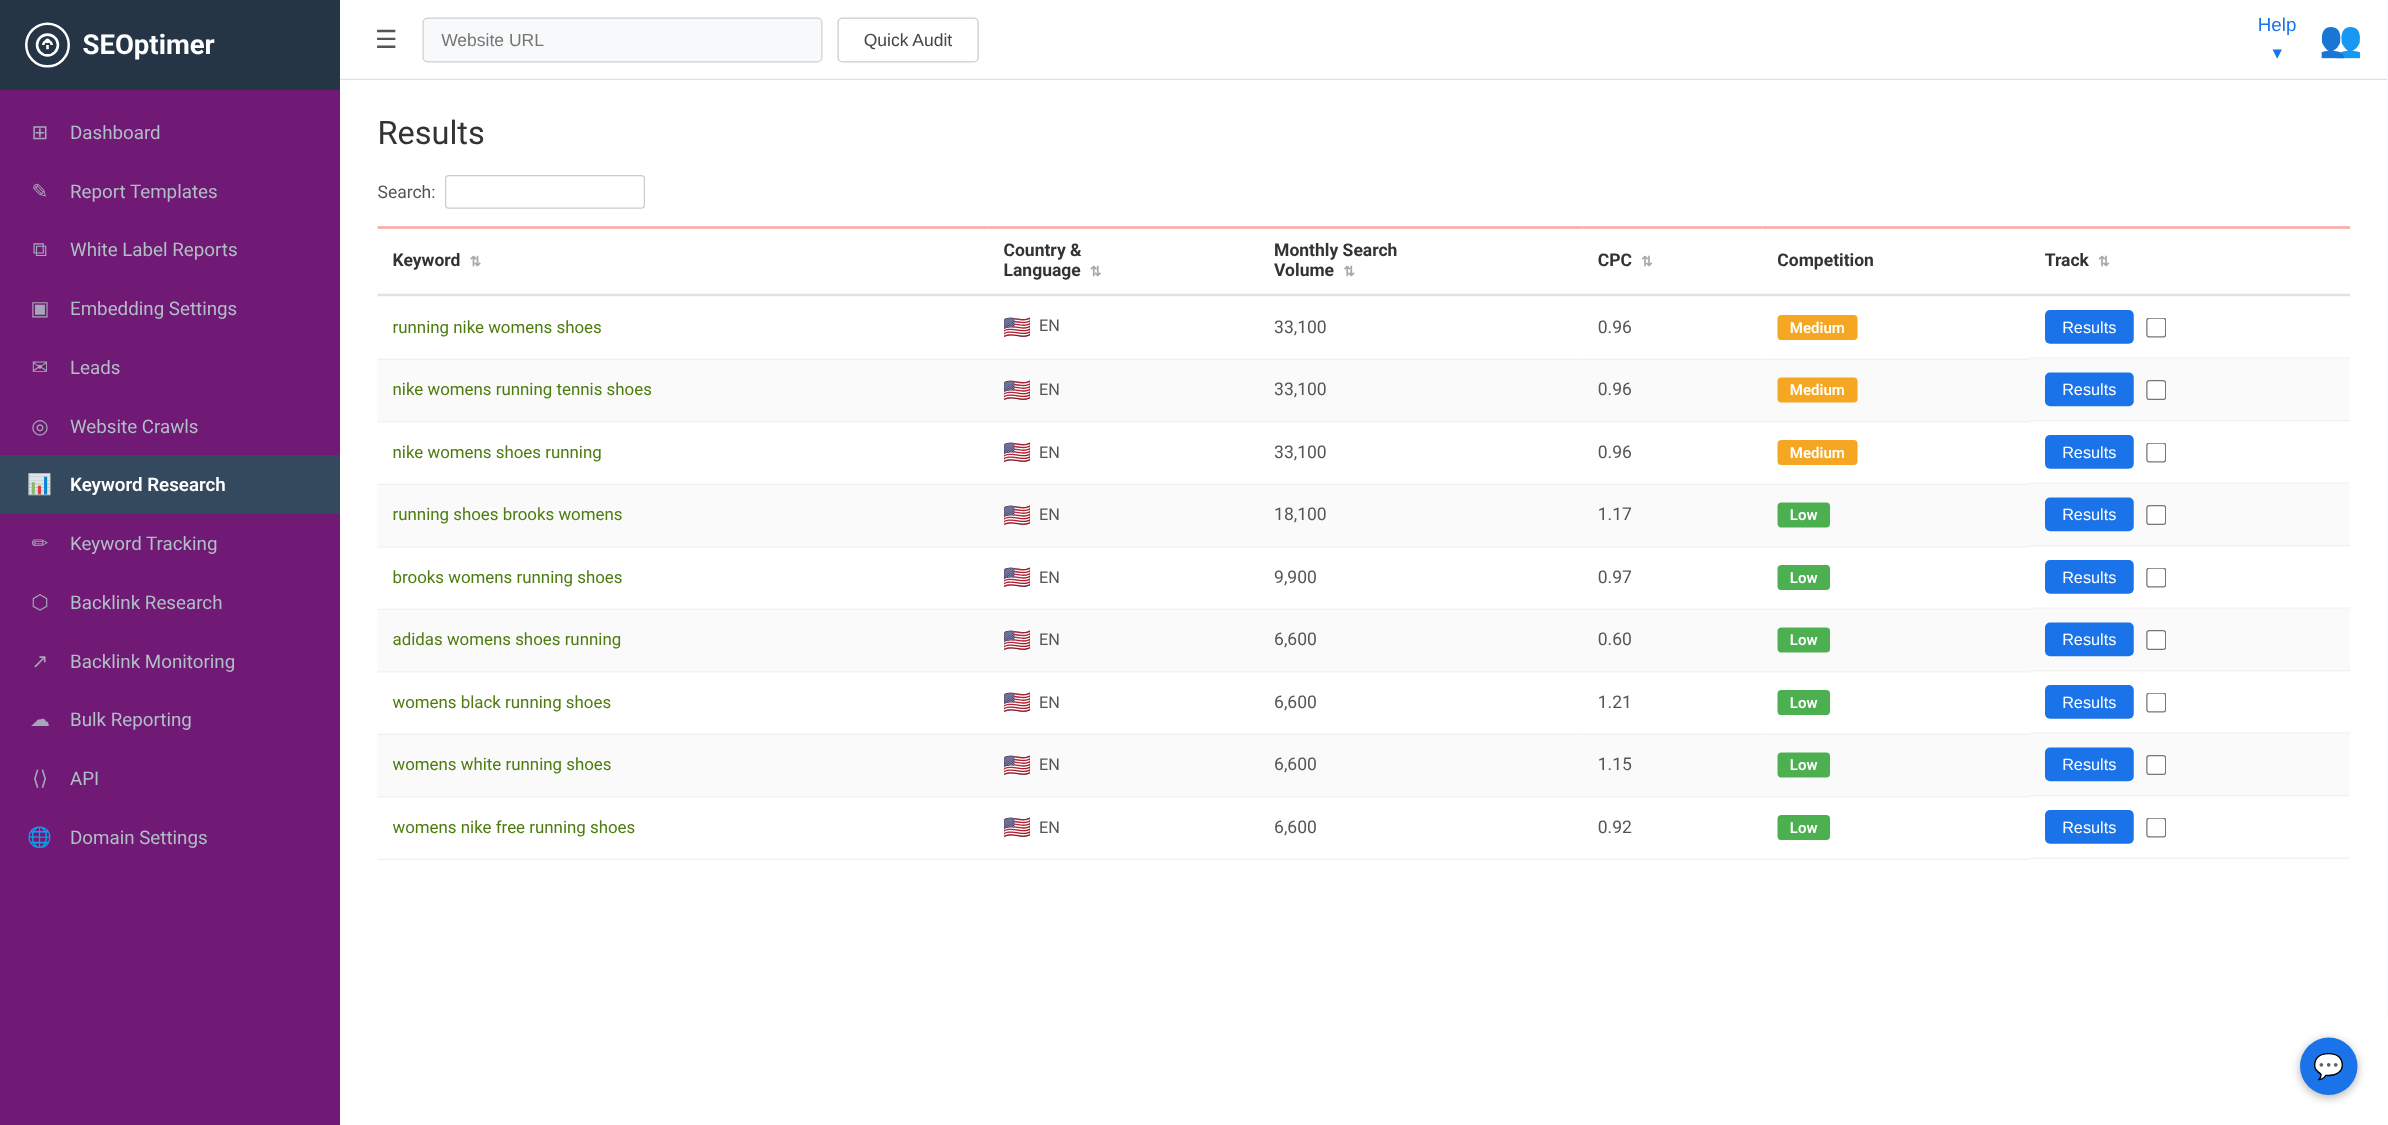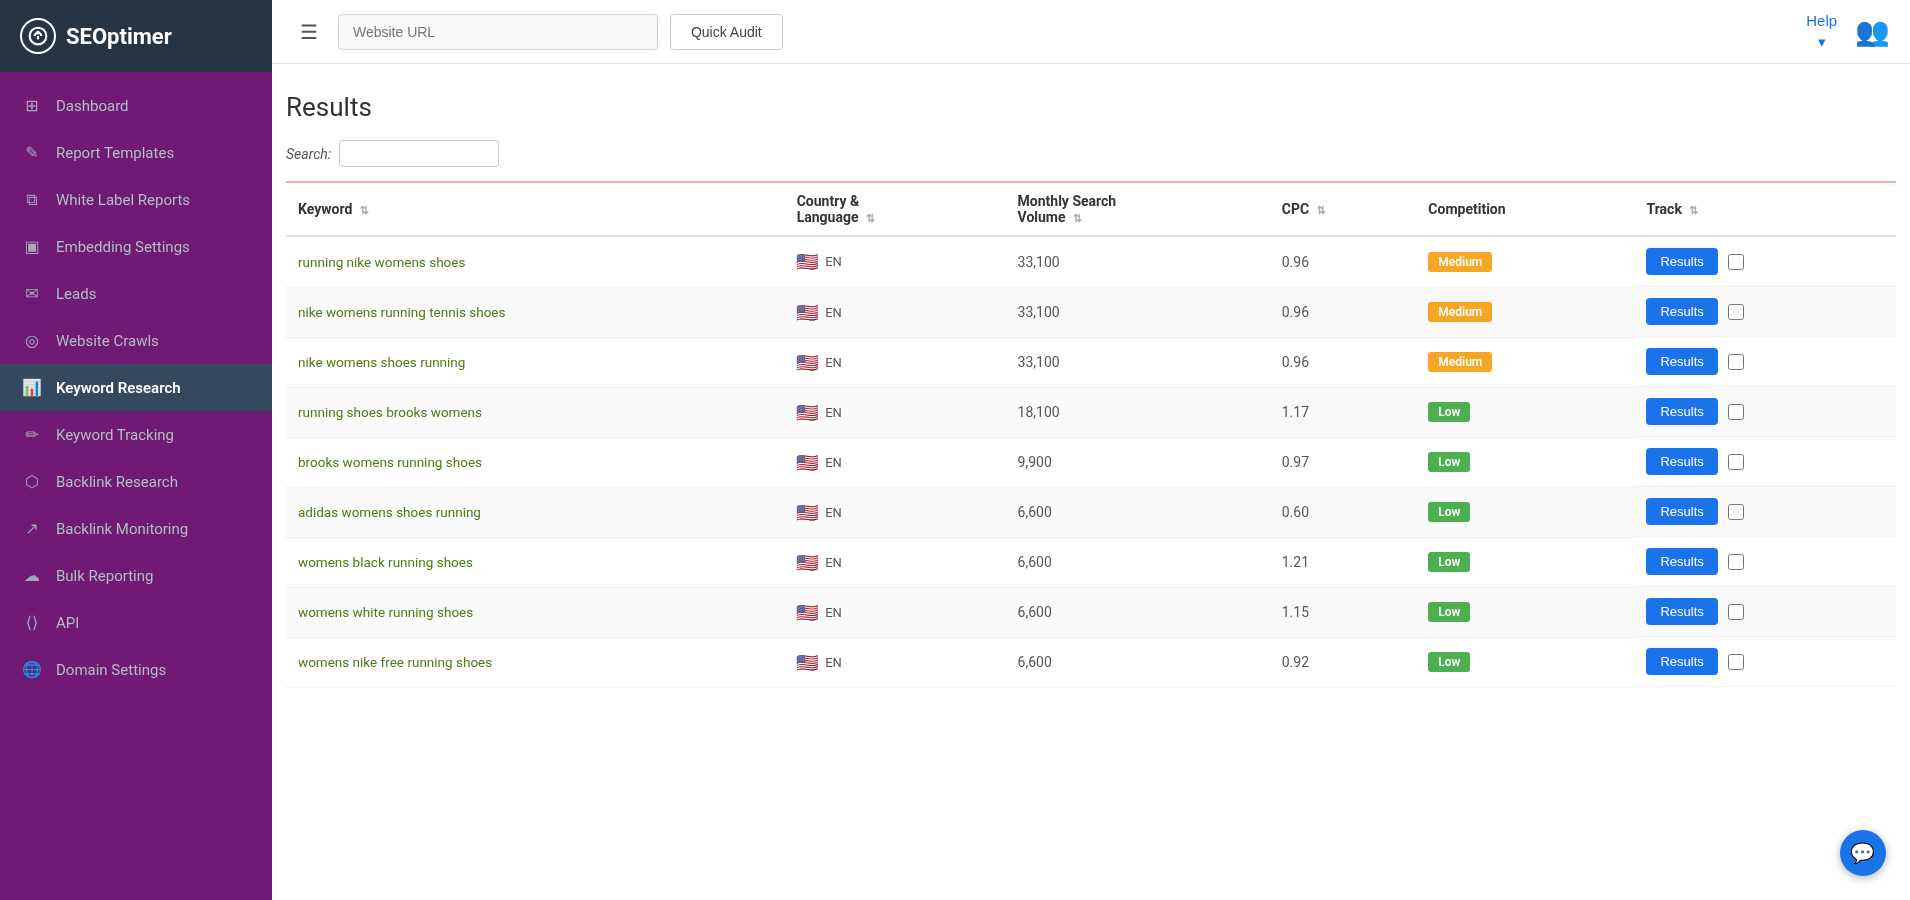--- a/index.html
+++ b/index.html
@@ -111,21 +111,21 @@
     .user-icon {
       font-size: 28px;
       color: #5c6bc0;
       cursor: pointer;
     }
 
     
     #content {
       flex: 1;
       overflow-y: auto;
-      padding: 28px 14px;
+      padding: 28px 30px;
       background: white;
     }
     .results-title {
       font-size: 26px;
       font-weight: 400;
       color: #333;
       margin-bottom: 18px;
     }
 
     
@@ -143,21 +143,21 @@
       background: white;
       font-size: 13px;
       cursor: pointer;
       color: #444;
     }
     .search-area {
       display: flex;
       align-items: center;
       gap: 8px;
     }
-    .search-label { font-size: 14px; color: #555; font-style: italic; }
+    .search-label { font-size: 14px; color: #555; }
     .search-input {
       border: 1px solid #ccc;
       border-radius: 3px;
       padding: 5px 10px;
       font-size: 13px;
       width: 160px;
     }
 
     
     .results-table {

